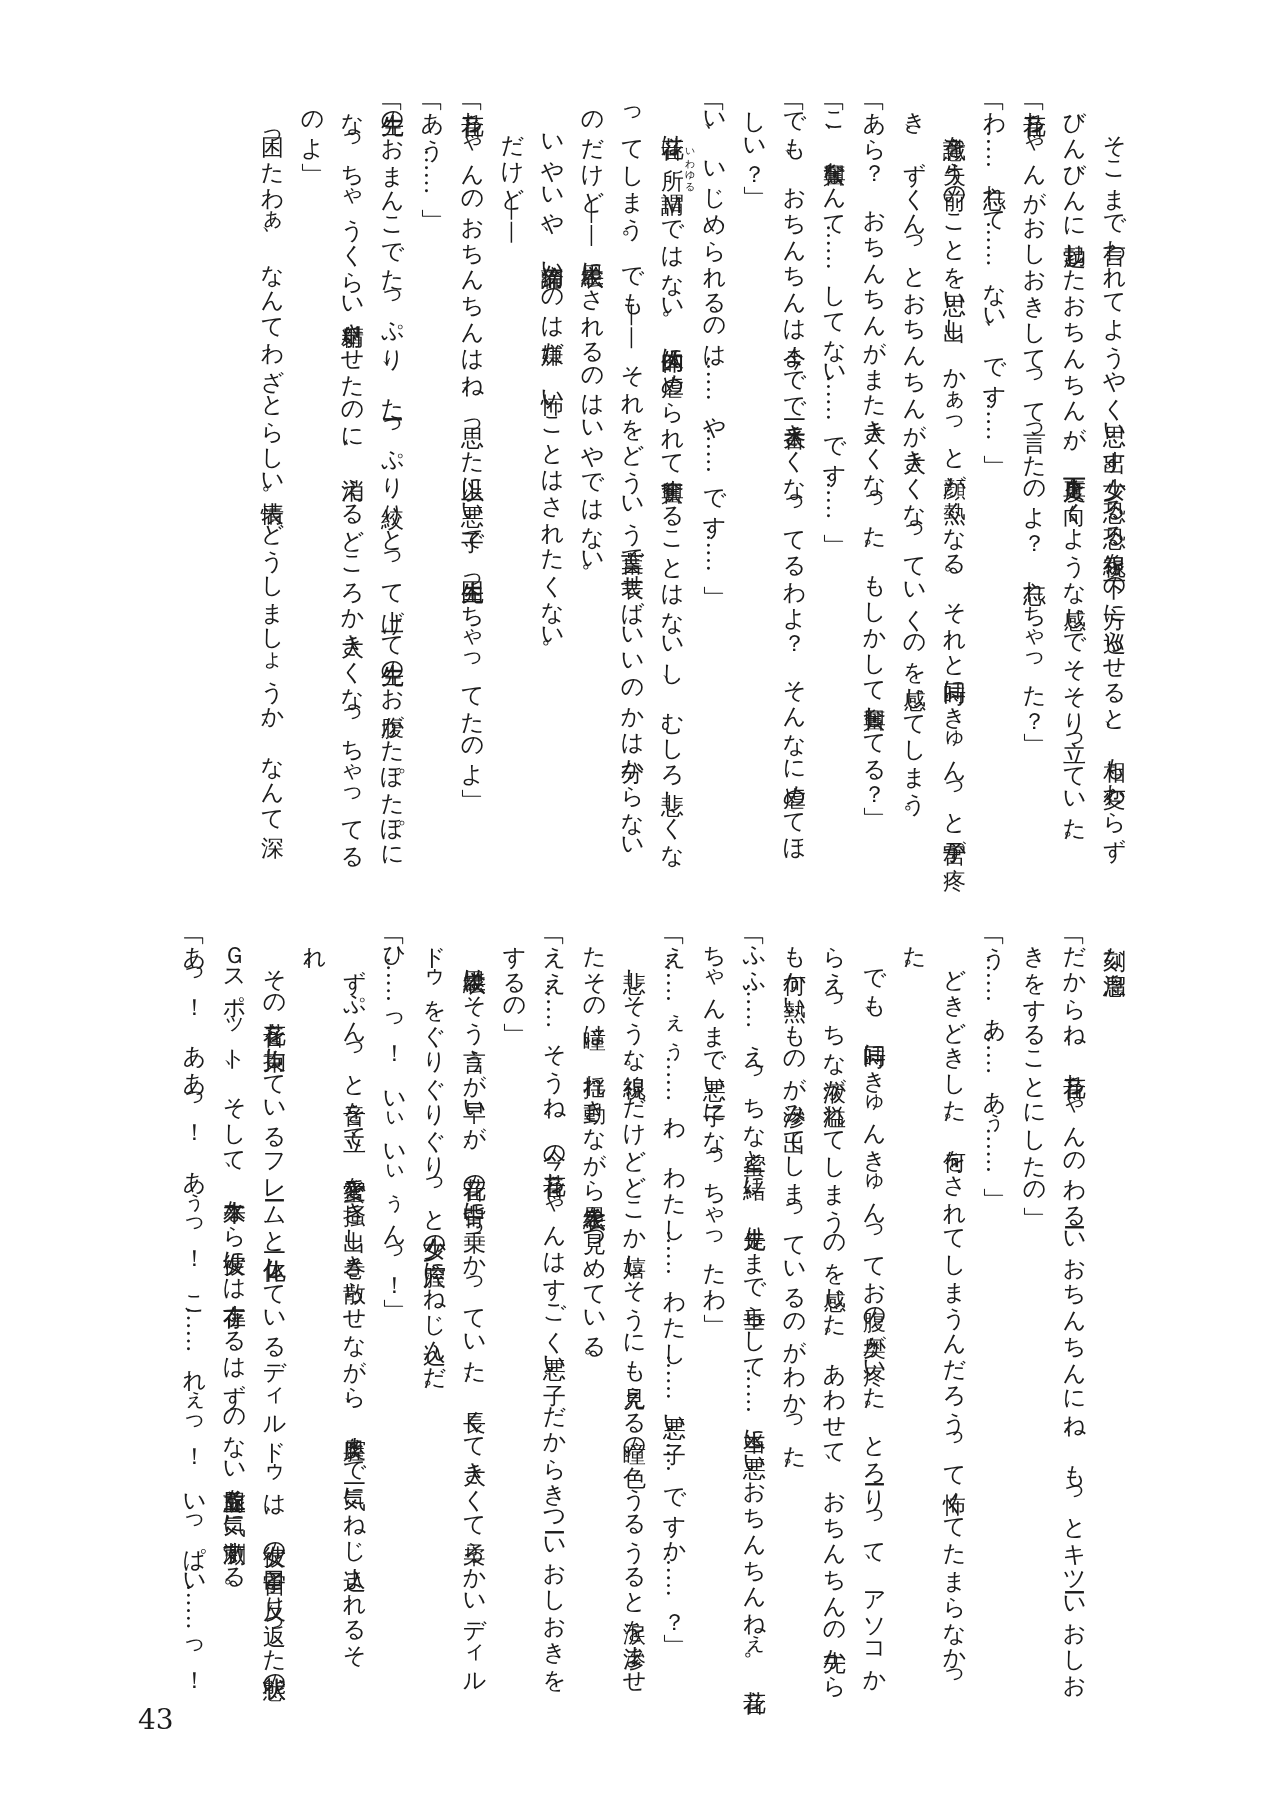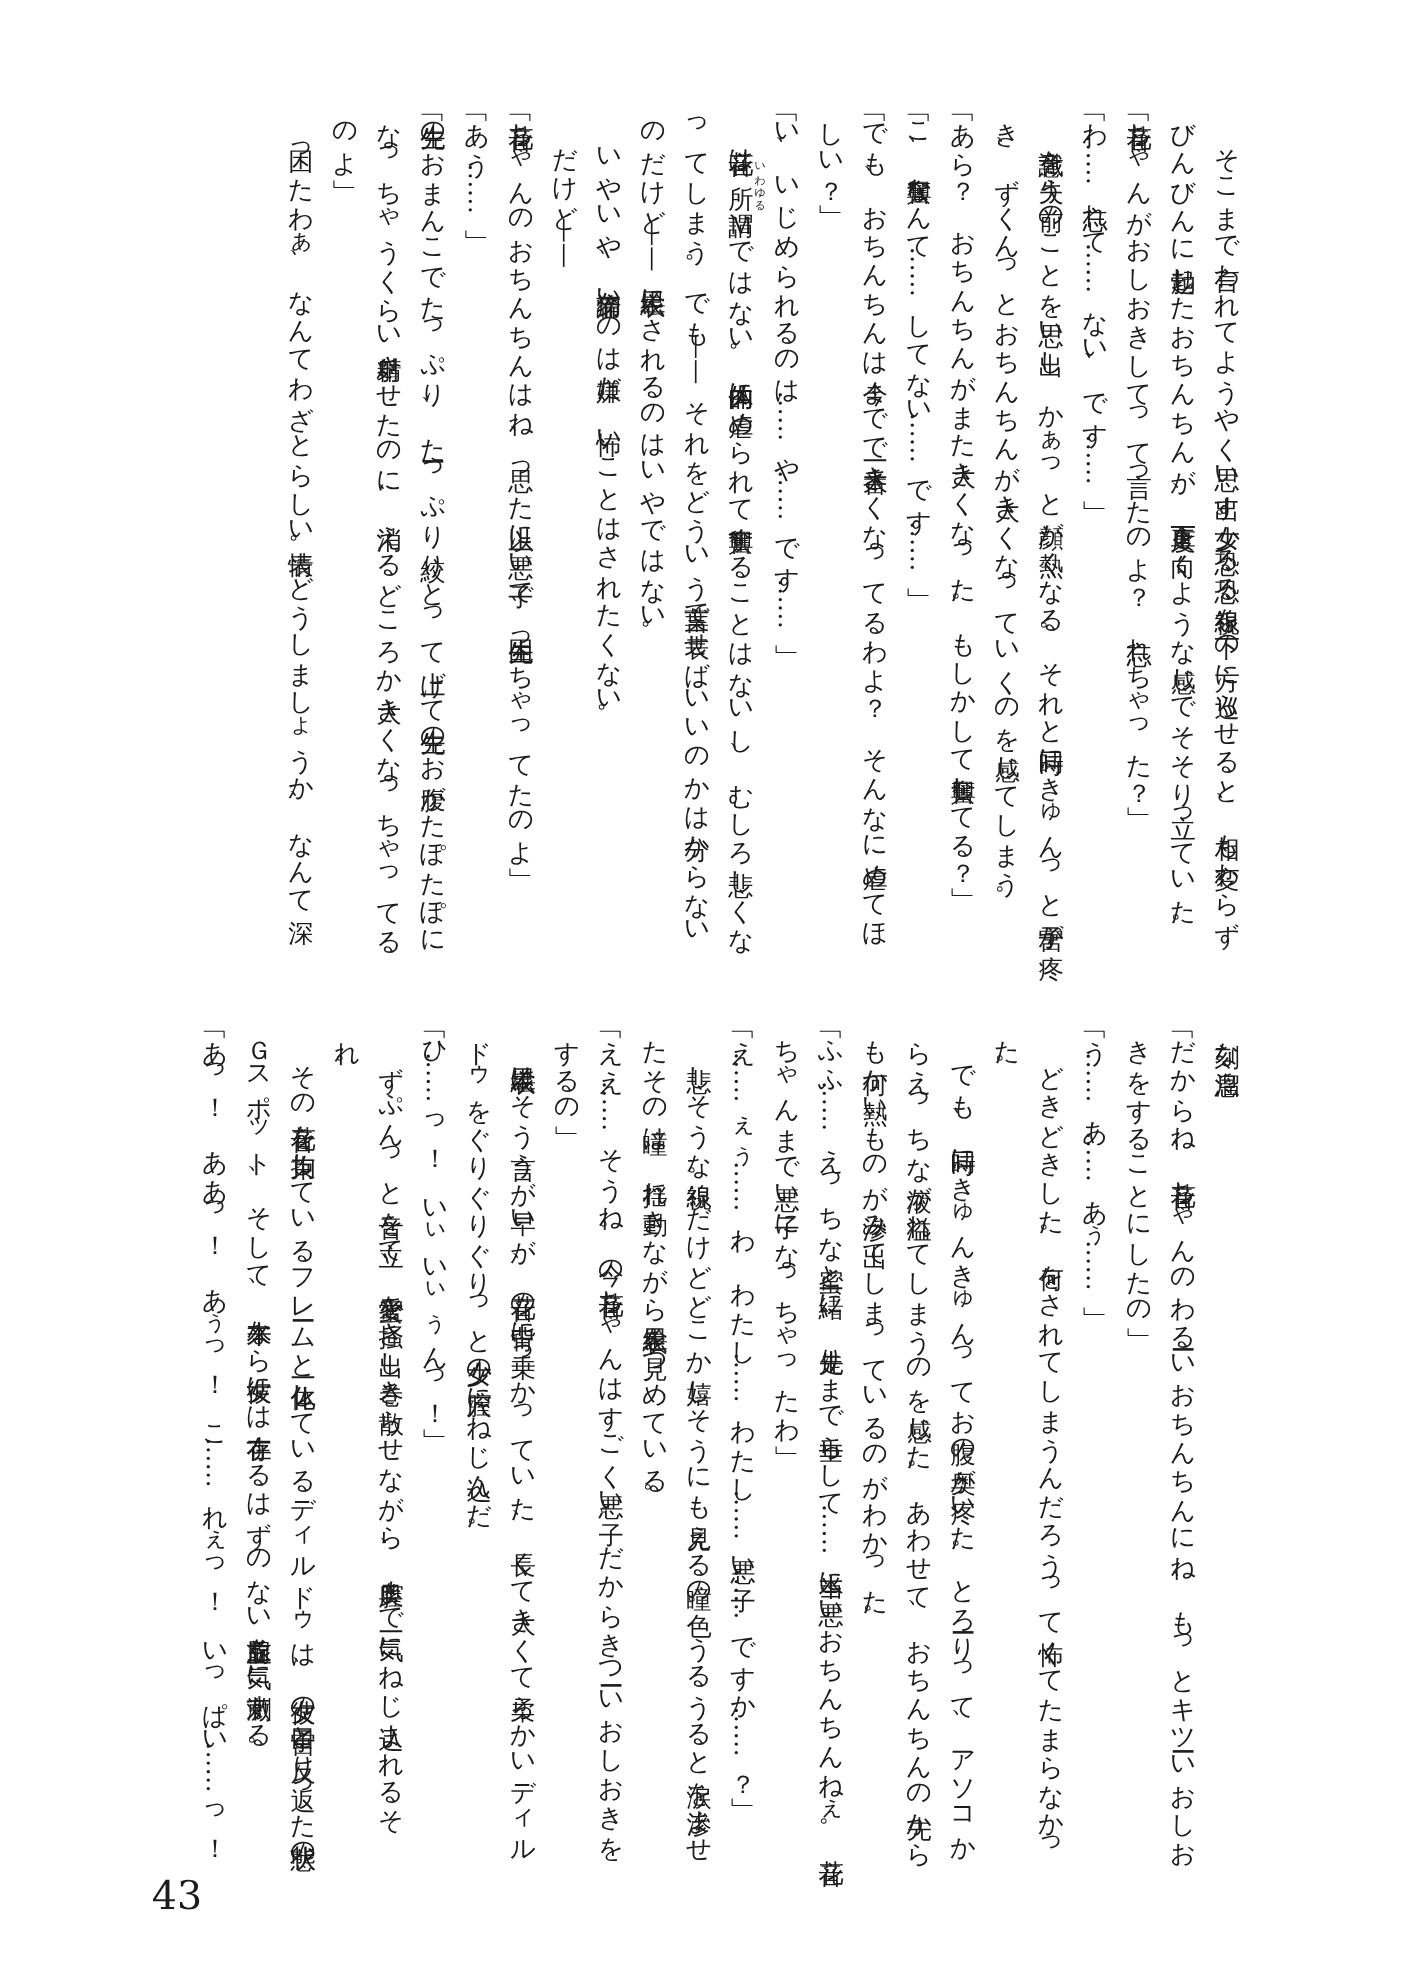--- a/index.html
+++ b/index.html
@@ -35,21 +35,21 @@
     text-indent: 23px;
   }
   ruby rt {
     font-size: 10px;
     letter-spacing: 0;
   }
   .page-number {
     position: absolute;
     left: 138px;
     top: 1706px;
-    font-size: 36px;
+    font-size: 28px;
     line-height: 1;
     color: #1c1c1c;
   }
 </style>
 </head>
 <body>
 
 <div class="page">
   <div class="band band-top">
       <p class="para indent">そこまで言われてようやく思い出す少女。恐る恐る視線を下の方に巡らせると、相も変わらずびんびんに勃起したおちんちんが、丁度真下を向くような感じでそそり立っていた。</p>

